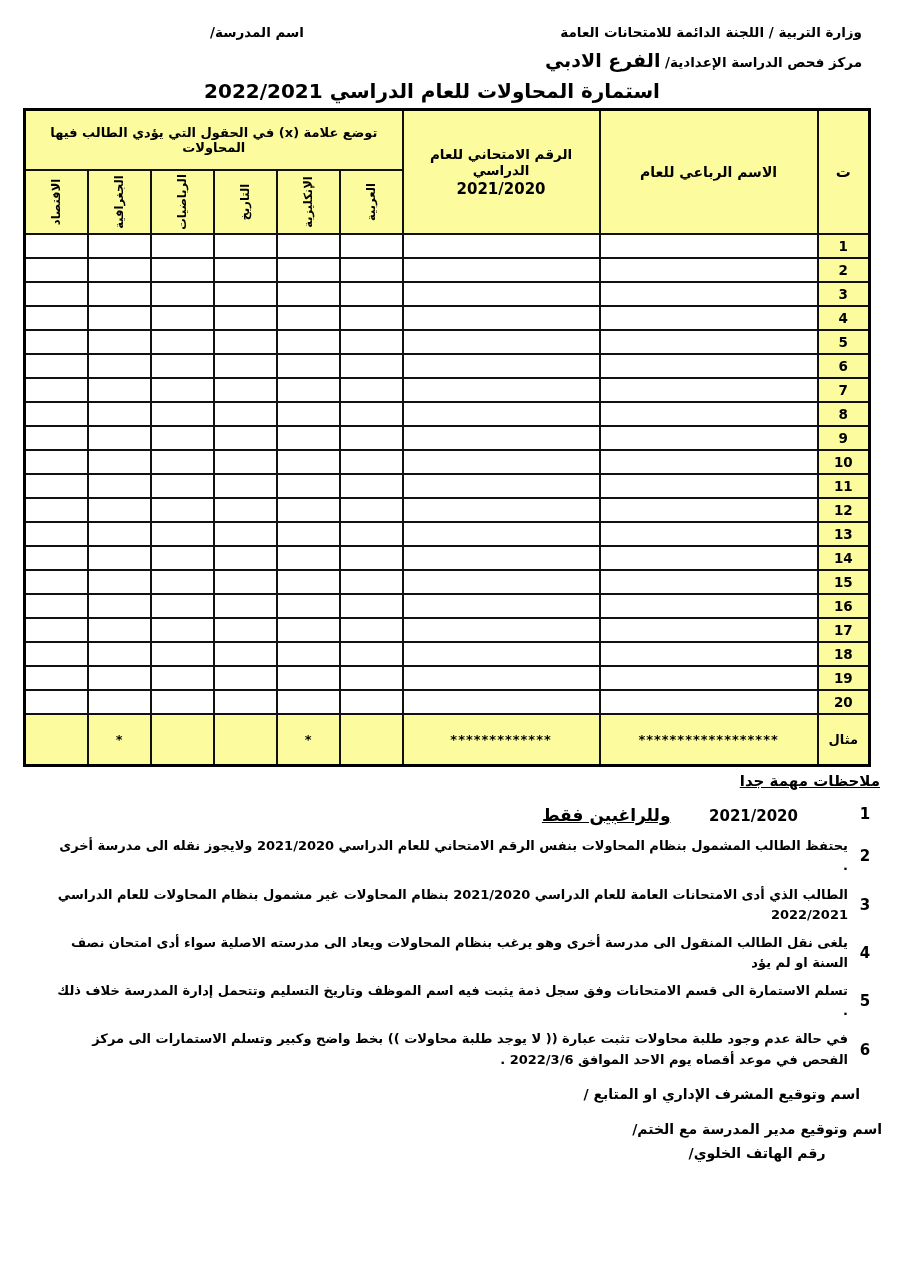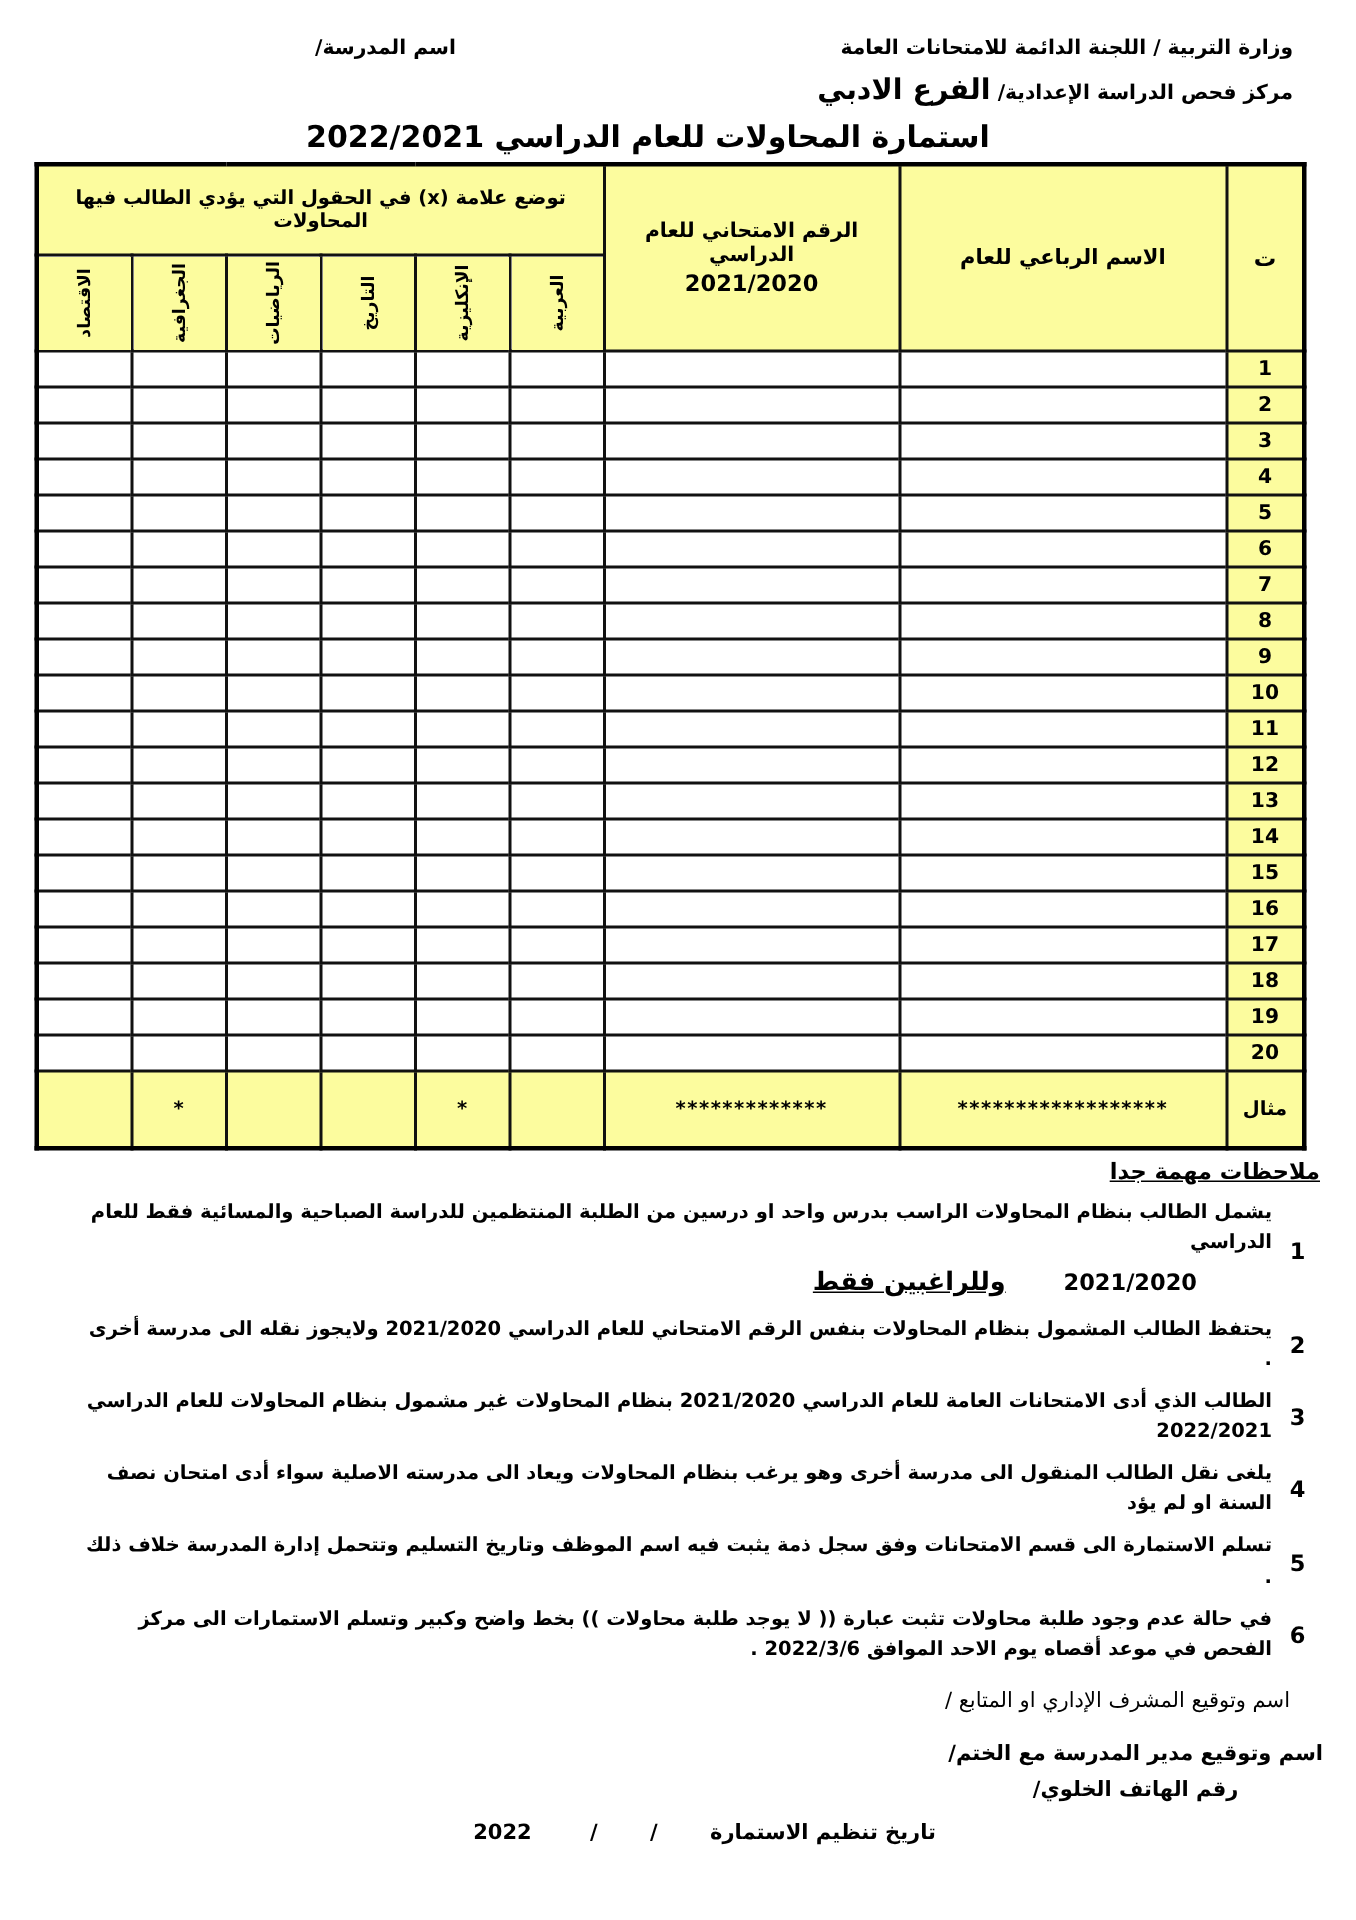--- a/index.html
+++ b/index.html
@@ -65,21 +65,21 @@
     text-decoration: underline; margin: 5px 2px 9px 0;
   }
   .note { display: flex; margin-bottom: 8px; }
   .note-num { flex: 0 0 34px; width: 34px; text-align: center; font-weight: bold; font-size: 15px; align-self: center; }
   .note-body { font-weight: bold; font-size: 13px; line-height: 1.55; padding-left: 28px; text-align: right; }
   .note1-l2 { padding-right: 50px; margin-top: 3px; }
   .note1-year { font-size: 15px; }
   .note1-phrase { font-size: 17px; text-decoration: underline; margin-right: 34px; }
 
   
-  .sup-line { text-align: right; padding-right: 22px; font-weight: normal; font-size: 14px; margin-top: 16px; }
+  .sup-line { text-align: right; padding-right: 22px; font-weight: bold; font-size: 14px; margin-top: 16px; }
   .footer-row { display: flex; justify-content: space-between; margin-top: 16px; }
   .f-right { padding-right: 22px; text-align: right; font-weight: bold; font-size: 14px; line-height: 1.7; }
   .f-left { padding-left: 58px; text-align: center; font-weight: bold; font-size: 14px; line-height: 1.7; align-self: flex-end; }
   .date-line { text-align: right; padding-right: 258px; font-weight: bold; font-size: 14px; margin-top: 8px; }
   .date-sep { display: inline-block; margin: 0 30px 0 0; }
   .date-year { display: inline-block; margin-right: 34px; }
 </style>
 </head>
 <body>
 
@@ -378,21 +378,20 @@
         <td class="yellow"></td>
       </tr>
     </tbody>
   </table>
 
   <div class="notes-heading">ملاحظات مهمة جدا</div>
 
   <div class="note">
     <div class="note-num">1</div>
     <div class="note-body">
-      <div>يشمل الطالب بنظام المحاولات  الراسب بدرس واحد او درسين من الطلبة المنتظمين للدراسة الصباحية والمسائية فقط  للعام الدراسي</div>
       <div class="note1-l2">
         <span class="note1-year">2021/2020</span>
         <span class="note1-phrase">وللراغبين فقط</span>
       </div>
     </div>
   </div>
   <div class="note">
     <div class="note-num">2</div>
     <div class="note-body">يحتفظ الطالب المشمول بنظام المحاولات بنفس الرقم الامتحاني للعام الدراسي 2021/2020 ولايجوز نقله الى مدرسة أخرى .</div>
   </div>
@@ -415,20 +414,14 @@
 
   <div class="sup-line">اسم وتوقيع المشرف الإداري او المتابع /</div>
 
   <div class="footer-row">
     <div class="f-left">
       <div>اسم وتوقيع مدير المدرسة مع الختم/</div>
       <div>رقم الهاتف الخلوي/</div>
     </div>
   </div>
 
-  <div class="date-line">
-    <span>تاريخ تنظيم الاستمارة</span>
-    <span class="date-sep">/</span>
-    <span class="date-sep">/</span>
-    <span class="date-year">2022</span>
-  </div>
 
 </div>
 
 </body></html>

